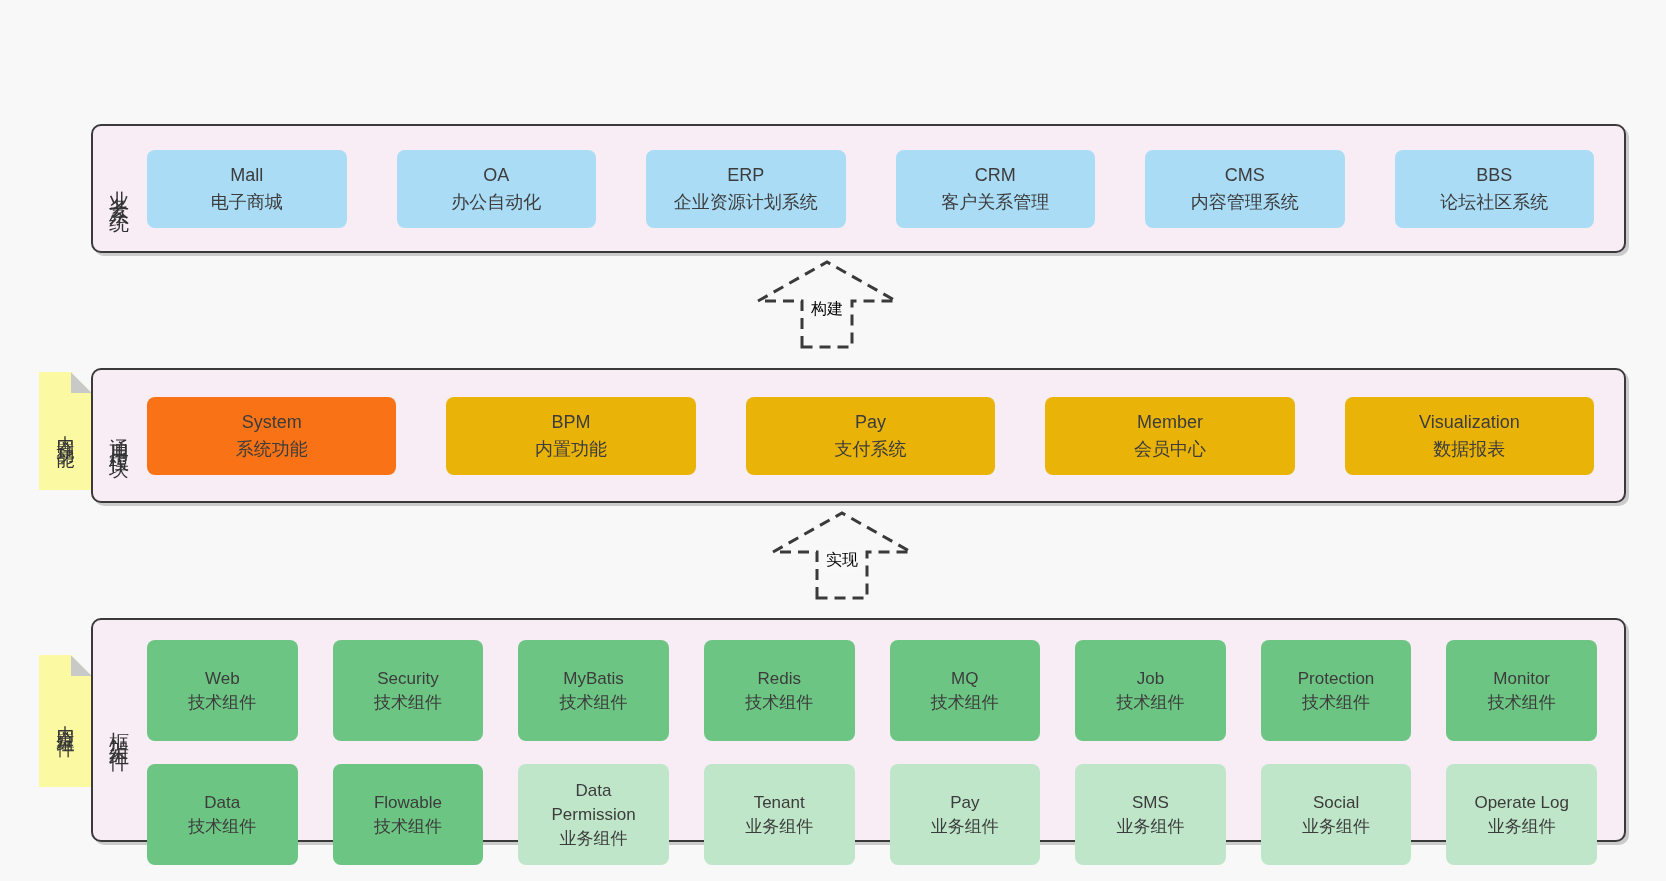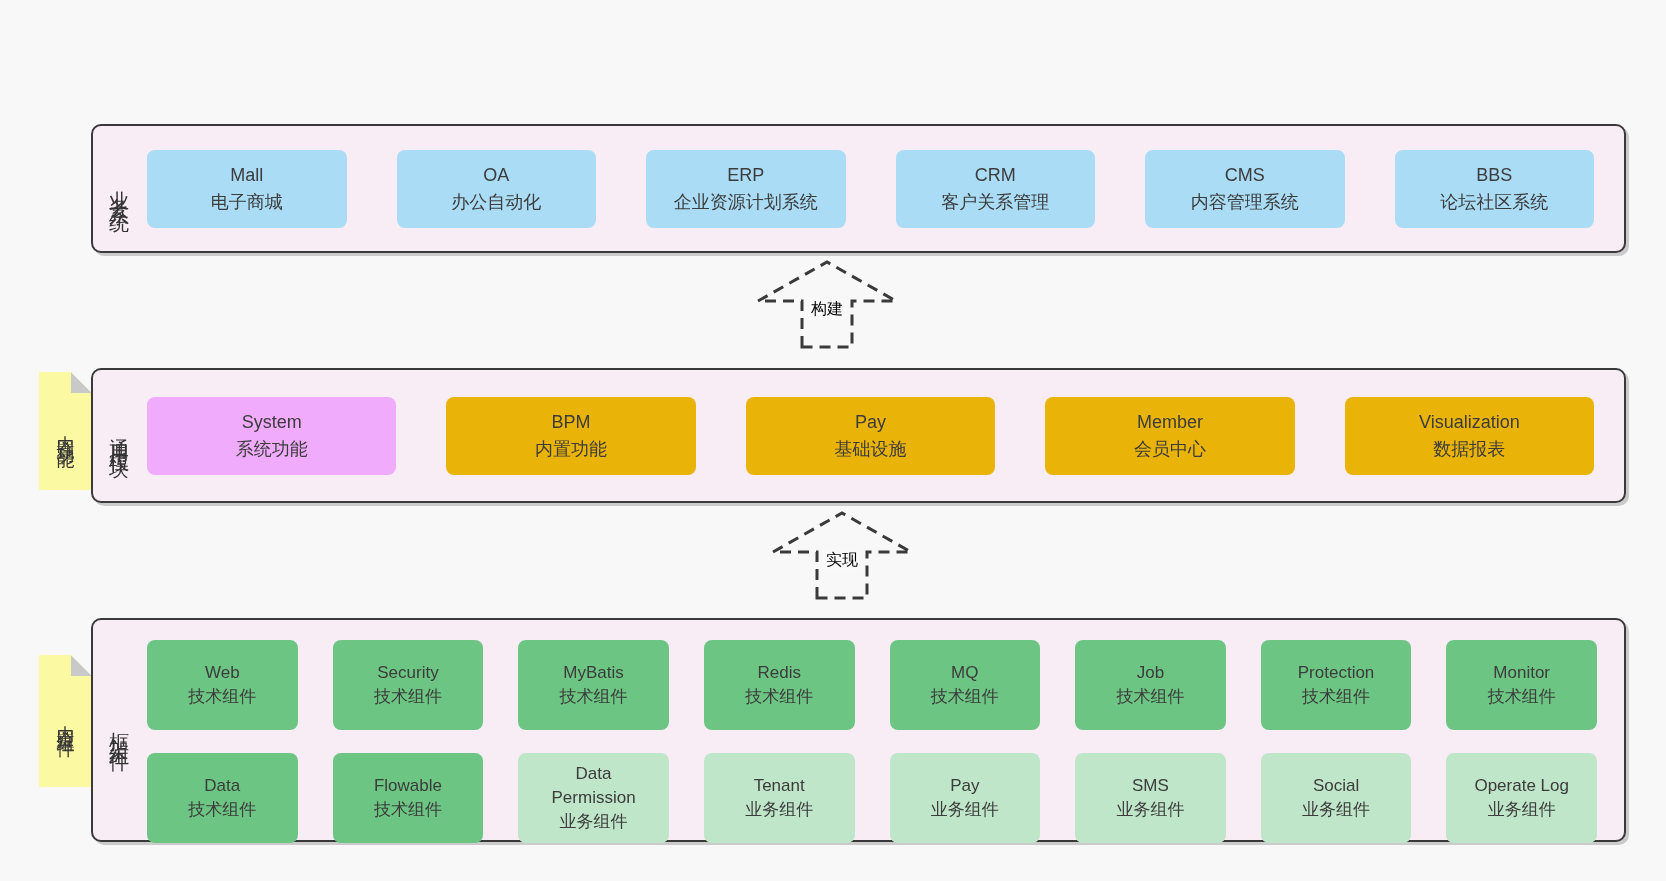--- a/index.html
+++ b/index.html
@@ -18,29 +18,29 @@
               writing-mode:vertical-rl;text-orientation:upright;
               font-size:20px;letter-spacing:7px;color:#333;}
 
   .boxes{flex:1;display:flex;gap:50px;padding:0 30px 0 0;align-items:center;}
   .box{flex:1;height:78px;border-radius:8px;display:flex;flex-direction:column;
        align-items:center;justify-content:center;text-align:center;
        font-size:18px;line-height:27px;}
   .en{white-space:pre-line;}
 
   .box.blue{background:#aadcf6;}
-  .box.red{background:#f0abfc;}
+  .box.red{background:#f97316;}
   .box.pink{background:#eab308;}
   .box.green{background:#6cc583;}
   .box.lightgreen{background:#bfe6c9;}
 
   
   .rows{flex:1;display:flex;flex-direction:column;gap:23px;padding:20px 27px 17px 0;}
   .rows .boxes{gap:35px;padding:0;flex:1;}
-  .rows .box{height:90px;font-size:17px;line-height:24px;}
+  .rows .box{height:101px;font-size:17px;line-height:24px;}
 
   
   .sticky{position:absolute;left:39px;width:53px;background:#fcf9a3;z-index:1;
           display:flex;align-items:center;justify-content:center;
           clip-path:polygon(0 0, calc(100% - 21px) 0, 100% 21px, 100% 100%, 0 100%);
           filter:drop-shadow(2px 2px 2px rgba(0,0,0,0.18));}
   #sticky-features{top:372px;height:118px;}
   #sticky-components{top:655px;height:132px;}
   .fold{position:absolute;top:0;right:0;width:21px;height:21px;background:#c9c9c9;
         clip-path:polygon(0 0, 100% 100%, 0 100%);}
@@ -112,21 +112,21 @@
       <div class="box red">
         <div class="en">System</div>
         <div class="zh">系统功能</div>
       </div>
       <div class="box pink">
         <div class="en">BPM</div>
         <div class="zh">内置功能</div>
       </div>
       <div class="box pink">
         <div class="en">Pay</div>
-        <div class="zh">基础设施</div>
+        <div class="zh">支付系统</div>
       </div>
       <div class="box pink">
         <div class="en">Member</div>
         <div class="zh">会员中心</div>
       </div>
       <div class="box pink">
         <div class="en">Visualization</div>
         <div class="zh">数据报表</div>
       </div>
     </div>

